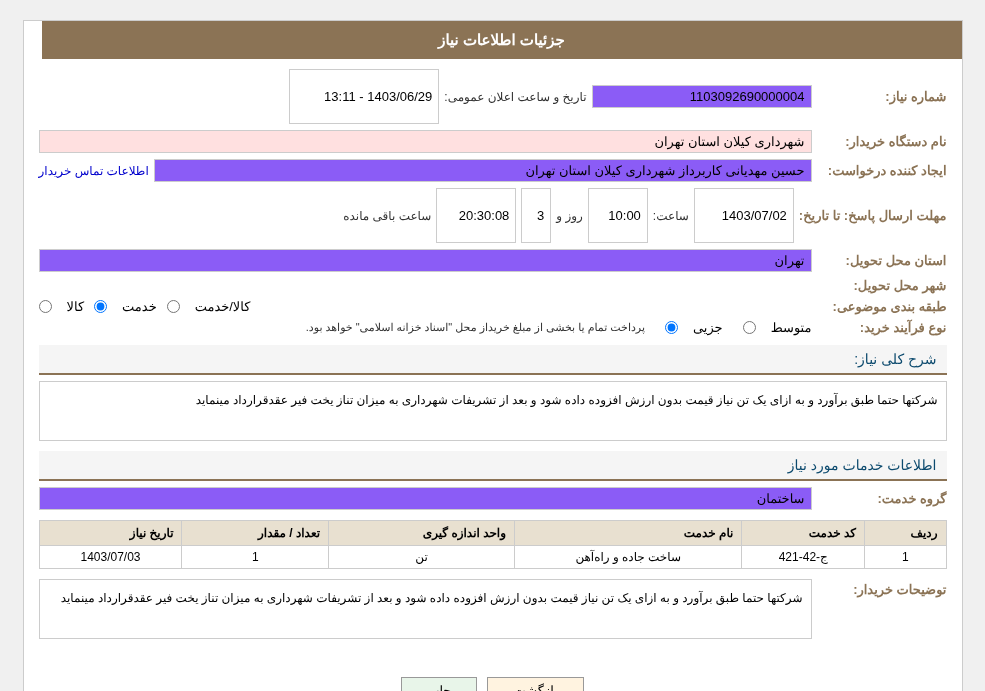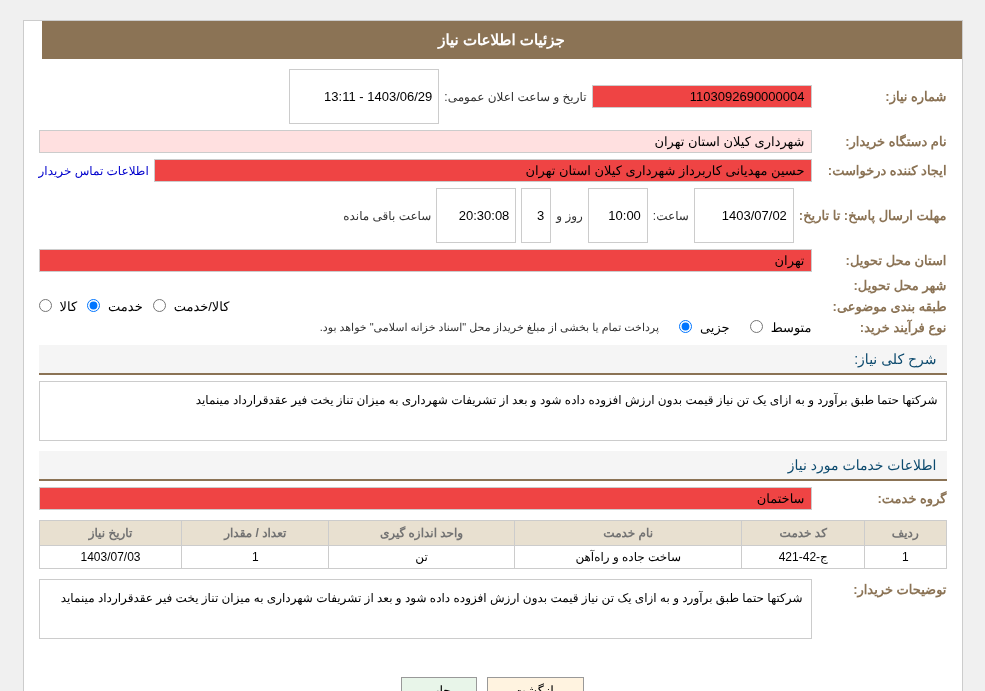--- a/index.html
+++ b/index.html
@@ -36,21 +36,21 @@
     }
     .label {
       color: #8B7355;
       font-weight: bold;
       white-space: nowrap;
       min-width: 130px;
       text-align: right;
     }
     .value-box {
       border: 1px solid #ccc;
-      background: #ef4444;
+      background: #8b5cf6;
       padding: 3px 6px;
       min-height: 22px;
       flex: 1;
       text-align: right;
     }
     .value-box.pink {
       background: #ffe0e0;
     }
     .inline-group {
       display: flex;
@@ -76,22 +76,22 @@
     }
     .radio-group {
       display: flex;
       align-items: center;
       gap: 10px;
       flex: 1;
       justify-content: flex-end;
     }
     .radio-item {
       display: flex;
-      align-items: flex-start;
-      gap: 8px;
+      align-items: center;
+      gap: 15px;
     }
     .section-header {
       background: #f5f5f5;
       border-bottom: 2px solid #8B7355;
       color: #0c4a6e;
       font-weight: normal;
       font-size: 14px;
       padding: 6px 10px;
       margin: 10px 0 6px 0;
       text-align: right;
@@ -111,22 +111,22 @@
     }
     table {
       width: 100%;
       border-collapse: collapse;
       font-size: 12px;
     }
     table th {
       background: #e8e0d0;
       border: 1px solid #ccc;
       padding: 5px 8px;
-      text-align: center;
-      color: #737373;
+      text-align: right;
+      color: #000000;
     }
     table td {
       border: 1px solid #ccc;
       padding: 4px 8px;
       text-align: center;
     }
     table tr:nth-child(even) td {
       background: #fafafa;
     }
     .buyer-notes {

